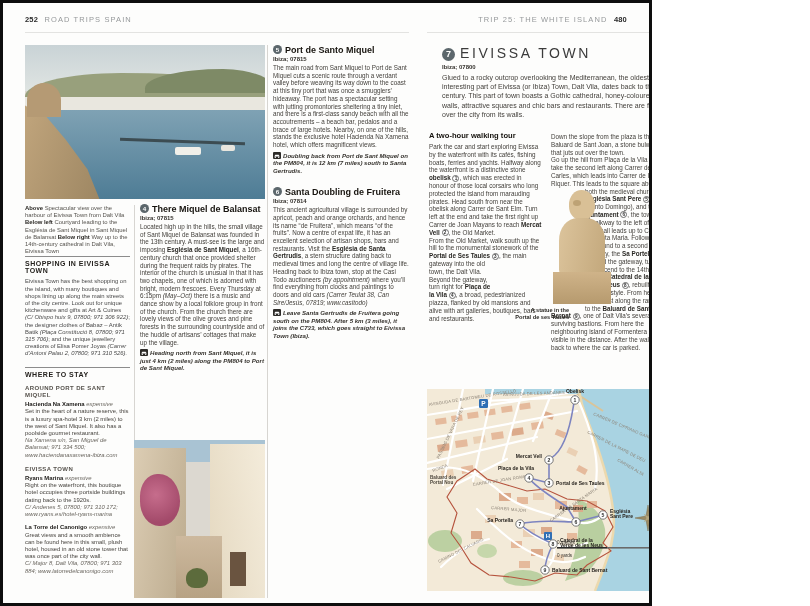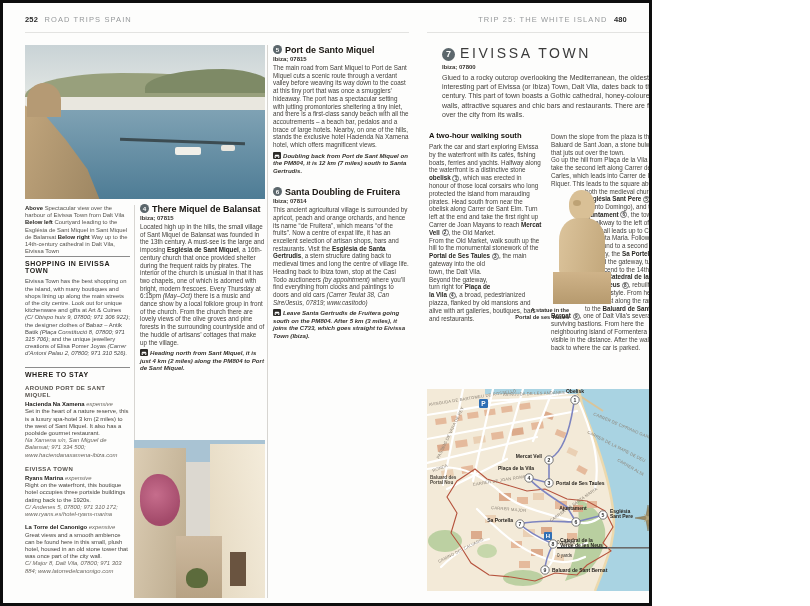--- a/index.html
+++ b/index.html
@@ -165,21 +165,21 @@
     </div>
   </div>
 
   <div class="abs" style="left:426px;top:42px;width:242px;margin-left:13px;">
     <div class="bighead"><span class="bignum">7</span><span>EIVISSA TOWN</span></div>
     <div class="stoploc" style="margin:3px 0 3px;">Ibiza; 07800</div>
     <div class="intro">Glued to a rocky outcrop overlooking the Mediterranean, the oldest and most interesting part of Eivissa (or Ibiza) Town, Dalt Vila, dates back to the 17th century. This part of town boasts a Gothic cathedral, honey-coloured stone walls, attractive squares and chic bars and restaurants. There are fine views over the city from its walls.</div>
   </div>
 
   <div class="abs" style="left:426px;top:128px;width:113px;">
-    <div class="walktitle">A two-hour walking south</div>
+    <div class="walktitle">A two-hour walking tour</div>
     <div class="walk"><span>Park the car and start exploring Eivissa by the waterfront with its cafés, fishing boats, ferries and yachts. Halfway along the waterfront is a distinctive stone </span><span class="sb">obelisk </span><span class="numcircle">1</span><span>, which was erected in honour of those local corsairs who long protected the island from marauding pirates. Head south from near the obelisk along Carrer de Sant Elm. Turn left at the end and take the first right up Carrer de Joan Mayans to reach </span><span class="sb">Mercat Vell </span><span class="numcircle">2</span><span>, the Old Market.
 From the Old Market, walk south up the hill to the monumental stonework of the </span><span class="sb">Portal de Ses Taules </span><span class="numcircle">3</span><span>, the </span><span class="fr"></span><span>main gateway into the old town, the Dalt Vila. Beyond the gateway, turn right for </span><span class="sb">Plaça de la Vila </span><span class="numcircle">4</span><span>, a broad, pedestrianized piazza, flanked by old mansions and alive with art galleries, boutiques, bars and restaurants.</span></div>
   </div>
   <div class="abs" style="left:548px;top:130px;width:117px;">
     <div class="walk"><span>Down the slope from the plaza is the Baluard de Sant Joan, a stone bulwark that juts out over the town.
 Go up the hill from Plaça de la Vila and take the second left along Carrer de Sant Carles, which leads into Carrer de Ignasi Riquer. This leads to the square abutting both the medieval </span><span class="fl"></span><span>church, the </span><span class="sb">Església Sant Pere </span><span class="numcircle">5</span><span> (Santo Domingo), and the </span><span class="sb">ajuntament </span><span class="numcircle">6</span><span>, the town hall. A walkway to the left of the town hall leads up to Carrer de Santa Maria. Follow it up and round to a second gateway, the </span><span class="sb">Sa Portella </span><span class="numcircle">7</span><span>. Beyond the gateway, turn left and ascend to the 14th-century </span><span class="sb">Catedral de la Verge de les Neus </span><span class="numcircle">8</span><span>, rebuilt in Baroque style. From here, go southwest along the ramparts to the </span><span class="sb">Baluard de Sant Bernat </span><span class="numcircle">9</span><span>, one of Dalt Vila’s several surviving bastions. From here the neighbouring island of Formentera is visible in the distance. After the walk, go back to where the car is parked.</span></div>
   </div>
 
   <div class="abs" style="left:540px;top:185px;width:72px;height:116px;">
     <div class="abs" style="left:26px;top:2px;width:26px;height:30px;background:#d9c096;border-radius:48% 52% 45% 45%;"></div>

